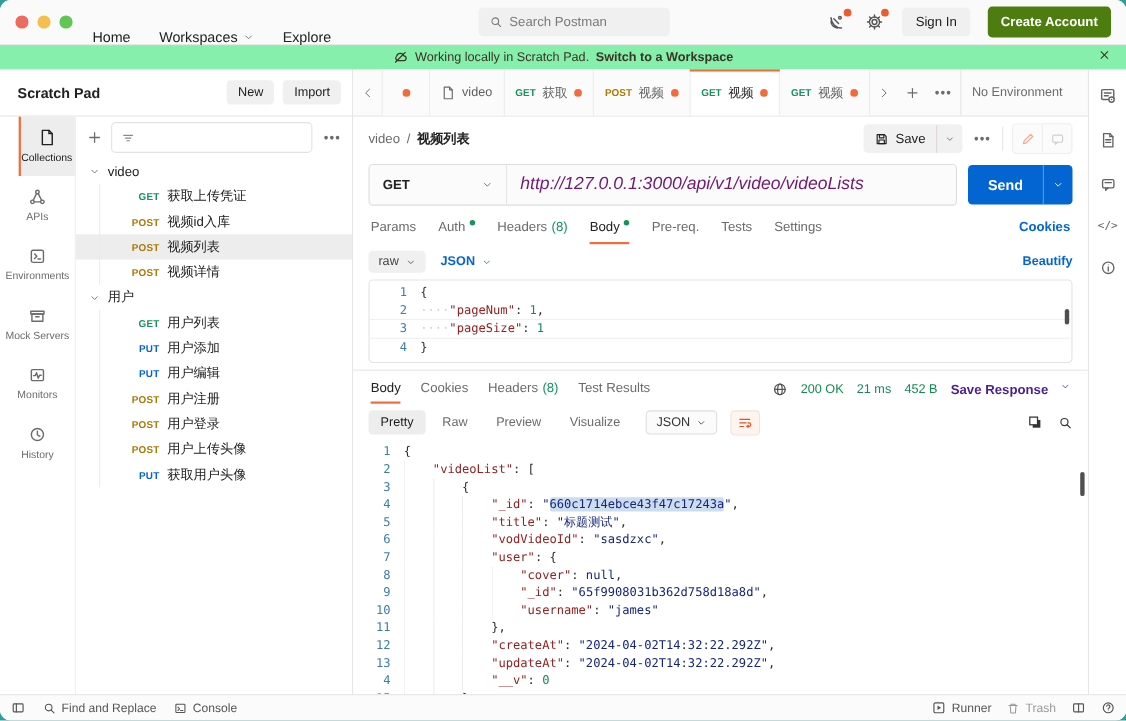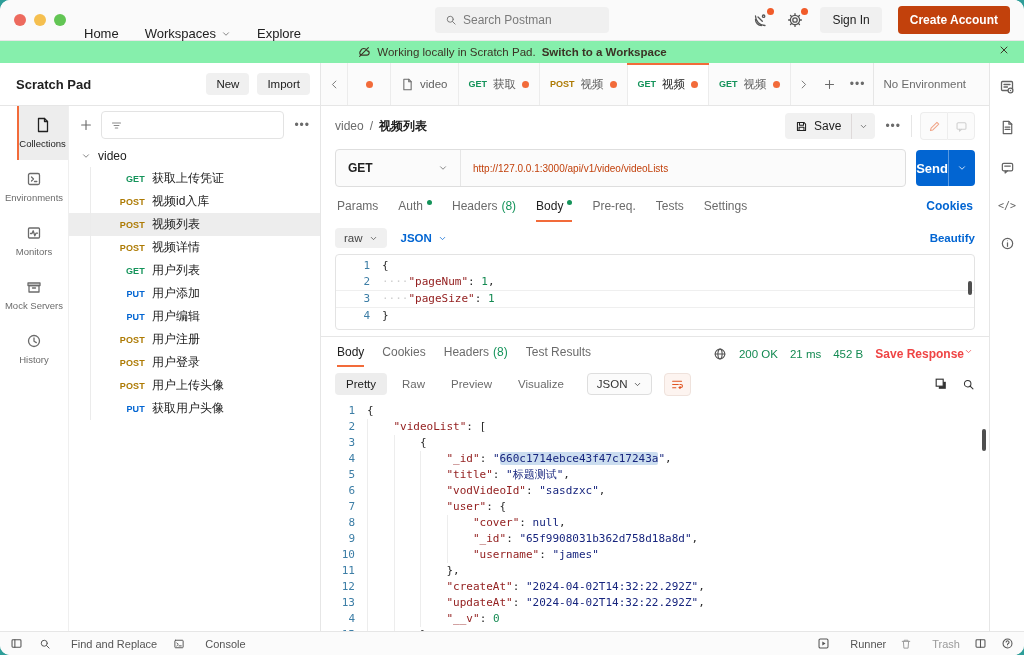--- a/index.html
+++ b/index.html
@@ -13,21 +13,21 @@
   .lights{display:flex;gap:8px;margin:0 18px 0 14px;}
   .tl{width:12px;height:12px;border-radius:50%;}
   .tl.r{background:#ED6A5E}.tl.y{background:#F5BF4F}.tl.g{background:#62C554}
   .nav-item{font-size:13px;color:#212121;margin-right:26px;display:flex;align-items:center;gap:5px;cursor:default;margin-top:27px;}
   .nav-item .chev{color:#6B6B6B;}
   .searchbox{position:absolute;left:435px;top:7px;width:154px;height:26px;background:#F0F0F0;border-radius:4px;display:flex;align-items:center;gap:6px;padding:0 10px;color:#7A7A7A;}
   .topbar-right{margin-left:auto;display:flex;align-items:center;gap:16px;padding-right:14px;}
   .icon-btn{position:relative;color:#555;width:18px;height:18px;display:flex;align-items:center;justify-content:center;}
   .dot-badge{position:absolute;top:-3px;right:-4px;width:7px;height:7px;border-radius:50%;background:#F15B2A;}
   .btn-gray{background:#F0F0F0;border-radius:4px;padding:6px 12px;font-size:12px;color:#212121;}
-  .btn-orange{background:#c2410c;border-radius:4px;padding:7px 12px;font-size:12px;color:#fff;font-weight:bold;}
+  .btn-orange{background:#4d7c0f;border-radius:4px;padding:7px 12px;font-size:12px;color:#fff;font-weight:bold;}
 
   
   .banner{height:22px;background:#86efac;display:flex;align-items:center;justify-content:center;gap:6px;font-size:11.5px;color:#3B3325;position:relative;flex:0 0 auto;}
   .banner b{font-weight:bold;}
   .banner-x{position:absolute;right:12px;top:3px;color:#3B3325;width:14px;height:14px;}
 
   
   .main{flex:1;display:flex;min-height:0;}
   .sidebar{width:320px;border-right:1px solid #E6E6E6;display:flex;flex-direction:column;flex:0 0 auto;}
   .sb-head{height:42px;border-bottom:1px solid #E6E6E6;display:flex;align-items:center;padding:0 10px 0 16px;flex:0 0 auto;}
@@ -81,23 +81,23 @@
   .vdiv{width:1px;height:22px;background:#E6E6E6;}
   .mini-sq{width:26px;height:26px;border:1px solid #EDEDED;display:flex;align-items:center;justify-content:center;border-radius:4px;background:#FBFBFB;}
   .mini-sq.pencil{color:#F0A588;border-right:none;border-radius:4px 0 0 4px;}
   .mini-sq.cmt{color:#CFCFCF;border-radius:0 4px 4px 0;}
 
   .urlrow{height:44px;display:flex;align-items:center;padding:0 14px;gap:10px;flex:0 0 auto;}
   .urlbox{flex:1;display:flex;align-items:stretch;height:36px;border:1px solid #DEDEDE;border-radius:4px;background:#FBFBFB;overflow:hidden;}
   .method-select{width:100px;display:flex;align-items:center;gap:8px;padding:0 12px;border-right:1px solid #E6E6E6;flex:0 0 auto;}
   .method-select b{font-size:12px;}
   .method-select .chev{margin-left:auto;color:#6B6B6B;}
-  .url-input{flex:1;display:flex;align-items:center;padding:0 12px;font-size:10px;color:#c2410c;}
+  .url-input{flex:1;display:flex;align-items:center;padding:0 12px;font-size:16px;color:#701a75;font-style:italic;}
   .send-btn{height:36px;display:flex;align-items:stretch;background:#0265D2;border-radius:4px;overflow:hidden;flex:0 0 auto;}
-  .send-main{display:flex;align-items:center;padding:0 0;color:#fff;font-weight:bold;font-size:13px;}
+  .send-main{display:flex;align-items:center;padding:0 18px;color:#fff;font-weight:bold;font-size:13px;}
   .send-chev{display:flex;align-items:center;padding:0 8px;border-left:1px solid rgba(255,255,255,.35);color:#fff;}
 
   .reqtabs{height:32px;display:flex;align-items:flex-end;gap:20px;padding:0 16px;flex:0 0 auto;}
   .rtab{font-size:12px;color:#6B6B6B;padding-bottom:9px;position:relative;display:flex;gap:4px;align-items:center;}
   .rtab.active{color:#212121;border-bottom:2px solid #F26B3A;padding-bottom:7px;}
   .gdot{width:5px;height:5px;border-radius:50%;background:#14935A;margin-top:-7px;}
   .cnt{color:#14935A;}
   .cookies{margin-left:auto;color:#0265D2;font-size:12px;font-weight:bold;padding-bottom:9px;}
 
   .rawrow{height:32px;display:flex;align-items:center;gap:14px;padding:0 14px;flex:0 0 auto;}
@@ -121,32 +121,32 @@
   .ind{display:inline-block;width:26.5px;height:16px;vertical-align:top;box-shadow:inset 1px 0 0 #EDEDED;}
   .vsb{position:absolute;width:4px;border-radius:2px;background:#4F4F4F;}
 
   
   .resp{border-top:1px solid #E6E6E6;flex:1;display:flex;flex-direction:column;min-height:0;margin-top:6px;position:relative;}
   .respmeta{height:30px;display:flex;align-items:flex-end;gap:18px;padding:0 16px;flex:0 0 auto;}
   .respmeta .rtab{padding-bottom:8px;}
   .respmeta .rtab.active{padding-bottom:6px;}
   .meta-right{margin-left:auto;display:flex;align-items:center;gap:12px;padding-bottom:6px;margin-top:21px;}
   .stat{color:#148A52;font-size:11.5px;}
-  .saveresp{color:#ef4444;font-weight:bold;font-size:12px;display:flex;gap:0;}
+  .saveresp{color:#4c1d95;font-weight:bold;font-size:12px;display:flex;gap:11px;}
   .viewrow{height:34px;display:flex;align-items:center;gap:4px;padding:0 14px;flex:0 0 auto;}
   .seg{font-size:11.5px;color:#6B6B6B;padding:5px 11px;border-radius:4px;}
   .seg.active{background:#EDEDED;color:#212121;}
   .fmtsel{display:flex;align-items:center;gap:6px;border:1px solid #DEDEDE;border-radius:4px;padding:4px 9px;margin-left:8px;font-size:11.5px;color:#333;background:#FBFBFB;}
   .wrapbtn{margin-left:8px;color:#E05320;border:1px solid #EFE2DC;background:#FDF4F0;border-radius:4px;padding:4px 6px;}
   .view-right{margin-left:auto;display:flex;align-items:center;gap:14px;color:#333;}
   .respeditor{flex:1;overflow:hidden;position:relative;padding-top:2px;}
 
   
   .footer{height:23px;border-top:1px solid #E6E6E6;background:#FBFBFB;display:flex;align-items:center;padding:0 10px;gap:16px;flex:0 0 auto;color:#555;font-size:11px;}
-  .f-item{display:flex;align-items:center;gap:20px;color:#555;}
+  .f-item{display:flex;align-items:center;gap:5px;color:#555;}
   .f-right{margin-left:auto;display:flex;align-items:center;gap:14px;}
 
   
   .rightrail{width:34px;border-left:1px solid #E6E6E6;display:flex;flex-direction:column;align-items:center;padding-top:16px;gap:25px;color:#636363;flex:0 0 auto;}
   .rr-code{font-family:"DejaVu Sans Mono",monospace;font-size:10px;color:#636363;}
 </style>
 </head>
 <body>
 
 <div class="window">
@@ -237,45 +237,58 @@
                 <svg class="ic" width="16" height="16" viewBox="0 0 16 16">
                   <path d="M3.5 1.5h6l3 3v10h-9z"></path>
                   <path d="M9.5 1.5v3h3"></path>
                 </svg>
               </span>
               <span class="rail-lb">Collections</span>
             </div>
             <div class="rail-item">
               <span class="rail-ic">
                 <svg class="ic" width="16" height="16" viewBox="0 0 16 16">
-                  <rect x="2.5" y="2.5" width="11" height="11" rx="1.5"></rect>
-                  <polyline points="5.5,6 7.5,8 5.5,10"></polyline>
-                  <line x1="8.5" y1="10.5" x2="10.8" y2="10.5"></line>
-                </svg>
-              </span>
-              <span class="rail-lb">Environments</span>
+                  <circle cx="8" cy="3.5" r="1.6"></circle>
+                  <circle cx="3.5" cy="12.5" r="1.6"></circle>
+                  <circle cx="12.5" cy="12.5" r="1.6"></circle>
+                  <line x1="7.2" y1="5" x2="4.2" y2="11"></line>
+                  <line x1="8.8" y1="5" x2="11.8" y2="11"></line>
+                  <line x1="5.1" y1="12.5" x2="10.9" y2="12.5"></line>
+                </svg>
+              </span>
+              <span class="rail-lb">APIs</span>
             </div>
             <div class="rail-item">
               <span class="rail-ic">
                 <svg class="ic" width="16" height="16" viewBox="0 0 16 16">
-                  <rect x="2.5" y="3" width="11" height="10" rx="1"></rect>
-                  <polyline points="4.5,8.5 6,8.5 7.2,5.8 8.8,10.8 10,8.2 11.5,8.2"></polyline>
-                </svg>
-              </span>
-              <span class="rail-lb">Monitors</span>
+                  <rect x="2.5" y="2.5" width="11" height="11" rx="1.5"></rect>
+                  <polyline points="5.5,6 7.5,8 5.5,10"></polyline>
+                  <line x1="8.5" y1="10.5" x2="10.8" y2="10.5"></line>
+                </svg>
+              </span>
+              <span class="rail-lb">Environments</span>
             </div>
             <div class="rail-item">
               <span class="rail-ic">
                 <svg class="ic" width="16" height="16" viewBox="0 0 16 16">
                   <path d="M2 4h12v2.5H2z"></path>
                   <path d="M3 6.5h10V13H3z"></path>
                   <line x1="6.5" y1="9" x2="9.5" y2="9"></line>
                 </svg>
               </span>
               <span class="rail-lb">Mock Servers</span>
+            </div>
+            <div class="rail-item">
+              <span class="rail-ic">
+                <svg class="ic" width="16" height="16" viewBox="0 0 16 16">
+                  <rect x="2.5" y="3" width="11" height="10" rx="1"></rect>
+                  <polyline points="4.5,8.5 6,8.5 7.2,5.8 8.8,10.8 10,8.2 11.5,8.2"></polyline>
+                </svg>
+              </span>
+              <span class="rail-lb">Monitors</span>
             </div>
             <div class="rail-item">
               <span class="rail-ic">
                 <svg class="ic" width="16" height="16" viewBox="0 0 16 16">
                   <circle cx="8" cy="8" r="5.5"></circle>
                   <polyline points="8,5 8,8.3 10.3,9.6"></polyline>
                 </svg>
               </span>
               <span class="rail-lb">History</span>
             </div>
@@ -316,20 +329,28 @@
                 <span class="method m-POST">POST</span>
                 <span>视频id入库</span>
               </div>
               <div class="tree-row req sel">
                 <span class="method m-POST">POST</span>
                 <span>视频列表</span>
               </div>
               <div class="tree-row req">
                 <span class="method m-POST">POST</span>
                 <span>视频详情</span>
+              </div>
+              <div class="tree-row grp">
+                <span class="chev">
+                  <svg class="ic" width="10" height="10" viewBox="0 0 16 16">
+                    <polyline points="4,6 8,10 12,6"></polyline>
+                  </svg>
+                </span>
+                <span>用户</span>
               </div>
               <div class="tree-row req">
                 <span class="method m-GET">GET</span>
                 <span>用户列表</span>
               </div>
               <div class="tree-row req">
                 <span class="method m-PUT">PUT</span>
                 <span>用户添加</span>
               </div>
               <div class="tree-row req">

